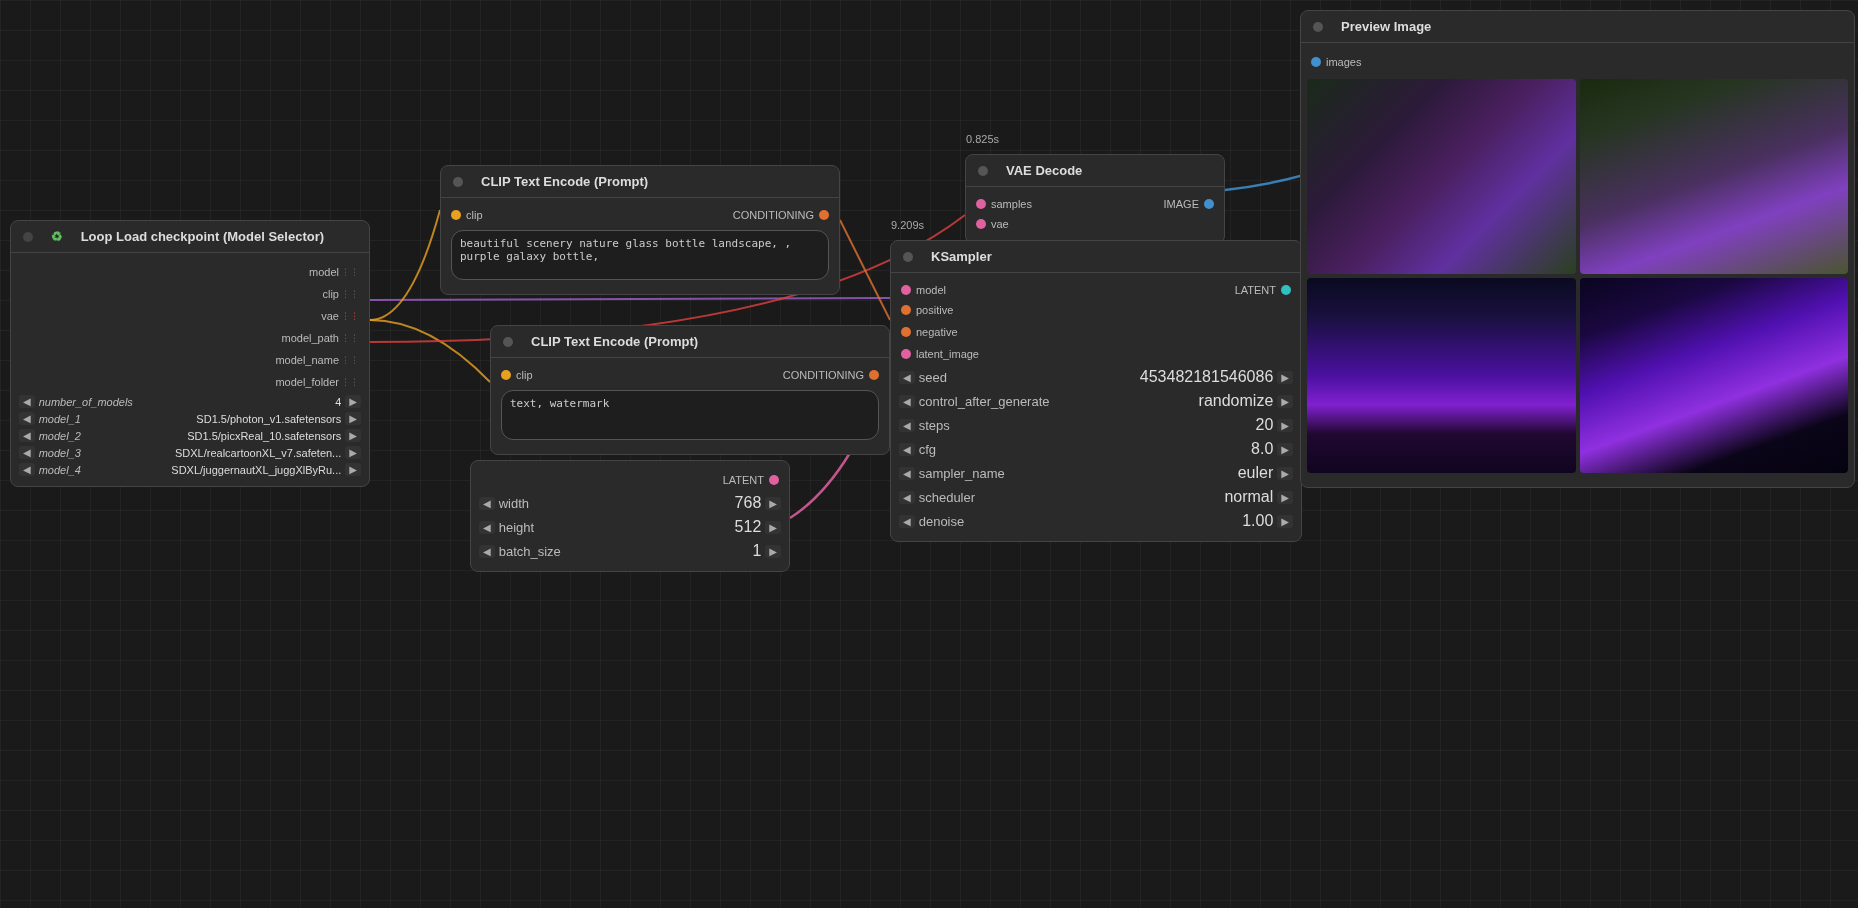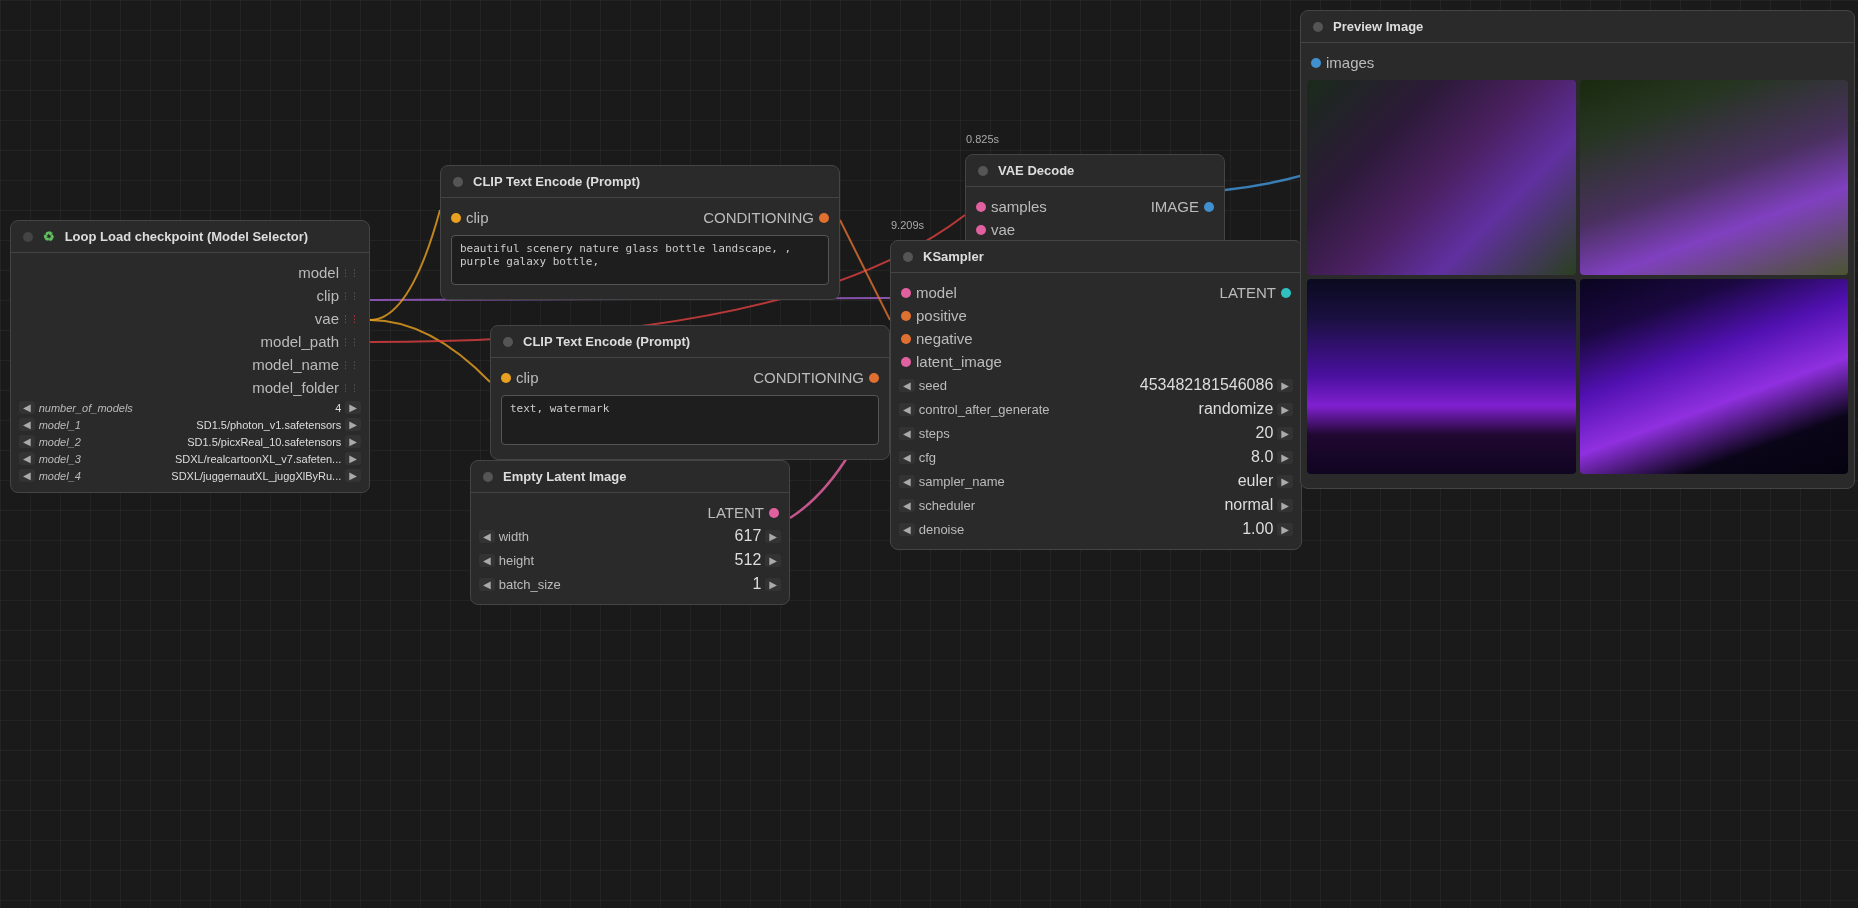--- a/index.html
+++ b/index.html
@@ -29,21 +29,21 @@
     .node {
       position: absolute;
       background: #2a2a2a;
       border: 1px solid #444;
       border-radius: 8px;
       min-width: 200px;
     }
     .node-header {
       display: flex;
       align-items: center;
-      gap: 10px;
+      gap: 18px;
       padding: 8px 12px;
       border-bottom: 1px solid #444;
       font-size: 13px;
       font-weight: 600;
       color: #ddd;
     }
     .node-header .dot {
       width: 10px; height: 10px;
       border-radius: 50%;
       background: #555;
@@ -61,21 +61,21 @@
     .port-row {
       display: flex;
       align-items: center;
       padding: 3px 10px;
       min-height: 22px;
     }
     .port-row.output {
       justify-content: flex-end;
     }
     .port-label {
-      font-size: 15px;
+      font-size: 11px;
       color: #bbb;
       flex: 1;
     }
     .port-label.right {
       text-align: right;
     }
     .port-dot {
       width: 10px; height: 10px;
       border-radius: 50%;
       flex-shrink: 0;
@@ -119,21 +119,21 @@
       color: #aaa;
       cursor: pointer;
       padding: 1px 4px;
       border-radius: 3px;
       font-size: 10px;
     }
 
     .text-area-node {
       background: #1e1e1e;
       border: 1px solid #555;
-      border-radius: 4px;
+      border-radius: 12px;
       margin: 6px 10px;
       padding: 6px 8px;
       font-size: 11px;
       color: #ccc;
       font-family: monospace;
       min-height: 50px;
     }
 
     
     #node-loop {
@@ -381,34 +381,30 @@
       <div class="port-dot yellow left"></div>
       <span class="port-label">clip</span>
       <span class="port-label right">CONDITIONING</span>
       <div class="port-dot orange right"></div>
     </div>
     <div class="text-area-node">text, watermark</div>
   </div>
 </div>
 
 <div class="node" id="node-latent">
-  <div class="node-header">
-    <div class="dot"></div>
-    <span>Empty Latent Image</span>
-  </div>
   <div class="node-body">
     <div class="port-row output">
       <span class="port-label right">LATENT</span>
       <div class="port-dot pink right" style="margin-left:5px"></div>
     </div>
 
     <div class="param-row">
       <button class="arrow-btn">◀</button>
       <span class="param-name">width</span>
-      <span class="param-value">617</span>
+      <span class="param-value">768</span>
       <button class="arrow-right">▶</button>
     </div>
 
     <div class="param-row">
       <button class="arrow-btn">◀</button>
       <span class="param-name">height</span>
       <span class="param-value">512</span>
       <button class="arrow-right">▶</button>
     </div>
 

